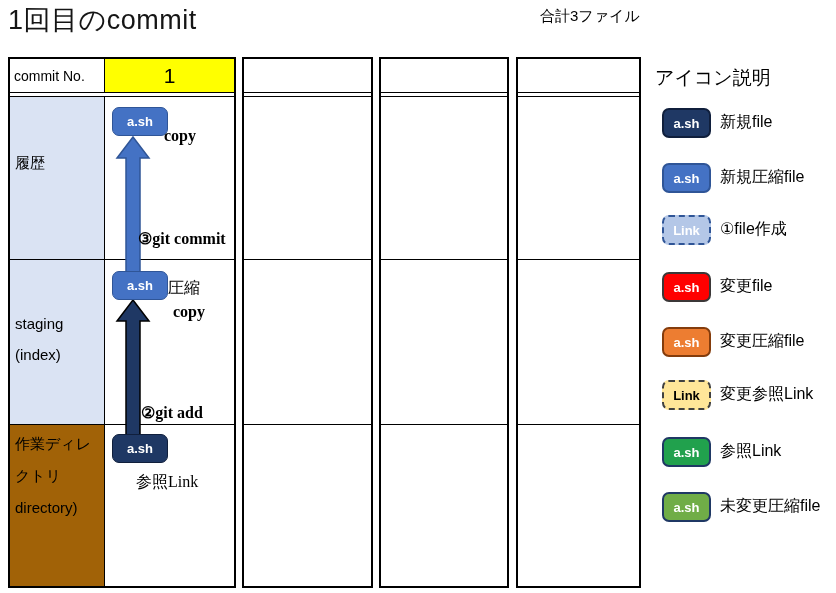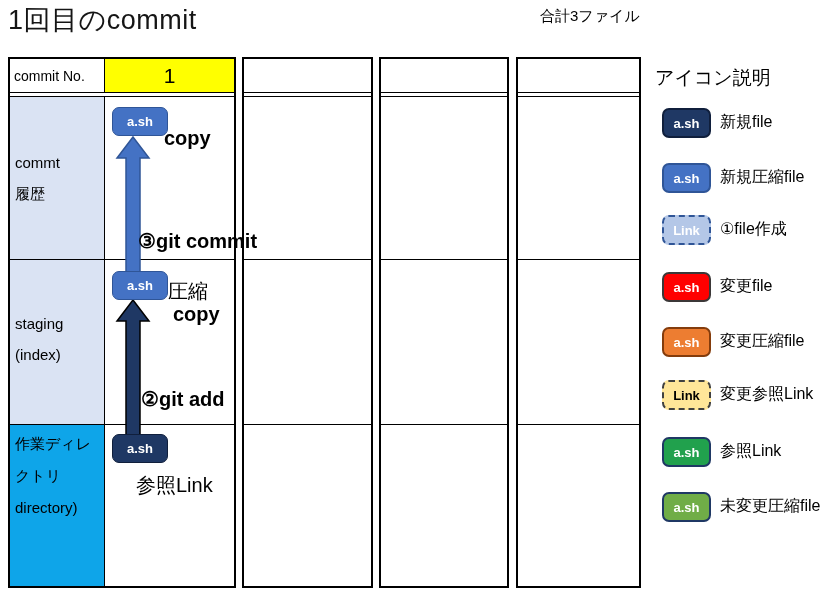--- a/index.html
+++ b/index.html
@@ -22,42 +22,42 @@
   .r3 { flex:1; position:relative; }
 
   .hlabel { position:absolute; left:0; top:0; bottom:0; width:95px; border-right:1px solid #000;
             display:flex; align-items:center; padding-left:4px; font-size:14px; }
   .hyellow { position:absolute; left:95px; top:0; bottom:0; right:0; background:#ffff00;
              display:flex; align-items:center; justify-content:center; font-size:21px; }
 
   .rlabel { position:absolute; left:0; top:0; bottom:0; width:95px; border-right:1px solid #000;
             font-size:15px; line-height:31px; padding-left:5px; }
   .bg-blue { background:#dae3f3; }
-  .bg-gray { background:#0ea5e9; }
+  .bg-gray { background:#a16207; }
   .rlabel span { display:block; }
   .pt-r1 { padding-top:50px; }
   .pt-r2 { padding-top:48px; }
   .pt-r3 { padding-top:3px; line-height:32px; }
 
   
   .ficon { position:absolute; width:56px; height:29px; border-radius:7px;
            display:flex; align-items:center; justify-content:center;
            font-size:13px; font-weight:bold; z-index:3; }
   .ic-commit  { left:112px; top:107px; }
   .ic-staging { left:112px; top:271px; }
   .ic-working { left:112px; top:434px; }
 
   .arrows { position:absolute; left:0; top:0; width:836px; height:593px; z-index:2; pointer-events:none; }
 
-  .anno { position:absolute; z-index:4; font-size:20px; font-weight:600; color:#000; white-space:nowrap; }
+  .anno { position:absolute; z-index:4; font-size:16px; font-weight:600; color:#000; white-space:nowrap;font-family:Liberation Serif, serif; }
   .an-copy1 { left:164px; top:127px; }
   .an-gitcommit { left:138px; top:229px; }
   .an-compress { left:168px; top:278px; font-weight:500; }
   .an-copy2 { left:173px; top:303px; }
-  .an-gitadd { left:141px; top:387px; }
+  .an-gitadd { left:141px; top:403px; }
   .an-filecreate { left:136px; top:472px; font-weight:500; }
 
   
   .legend-title { position:absolute; left:655px; top:65px; font-size:19px; }
   .legend-item { position:absolute; left:662px; width:174px; height:30px; }
   .legend-icon { position:absolute; left:0; top:0; width:49px; height:30px; border-radius:7px;
                  display:flex; align-items:center; justify-content:center; font-size:13px; font-weight:bold; }
   .legend-label { position:absolute; left:58px; top:4px; font-size:16px; white-space:nowrap; }
   .li-0 { top:108px; } .li-1 { top:163px; } .li-2 { top:215px; } .li-3 { top:272px; }
   .li-4 { top:327px; } .li-5 { top:380px; } .li-6 { top:437px; } .li-7 { top:492px; }
@@ -71,21 +71,20 @@
   <div class="total-note">合計3ファイル</div>
 
   <div class="unit u1">
     <div class="hrow">
       <div class="hlabel">commit No.</div>
       <div class="hyellow">1</div>
     </div>
     <div class="dbl"></div>
     <div class="r1">
       <div class="rlabel bg-blue pt-r1">
-        <span>commt</span>
         <span>履歴</span>
       </div>
     </div>
     <div class="r2">
       <div class="rlabel bg-blue pt-r2">
         <span>staging</span>
         <span>(index)</span>
       </div>
     </div>
     <div class="r3">

